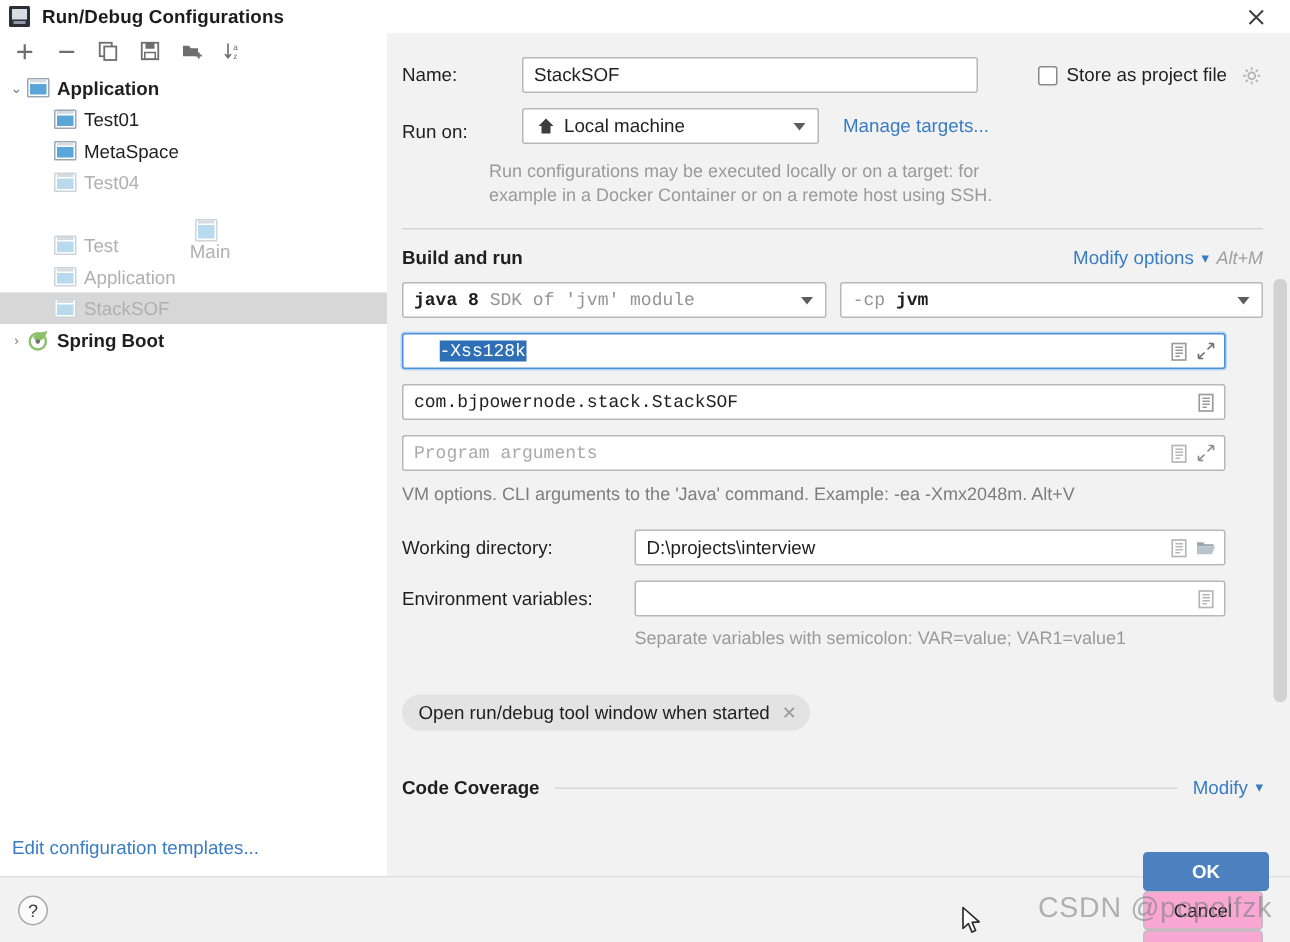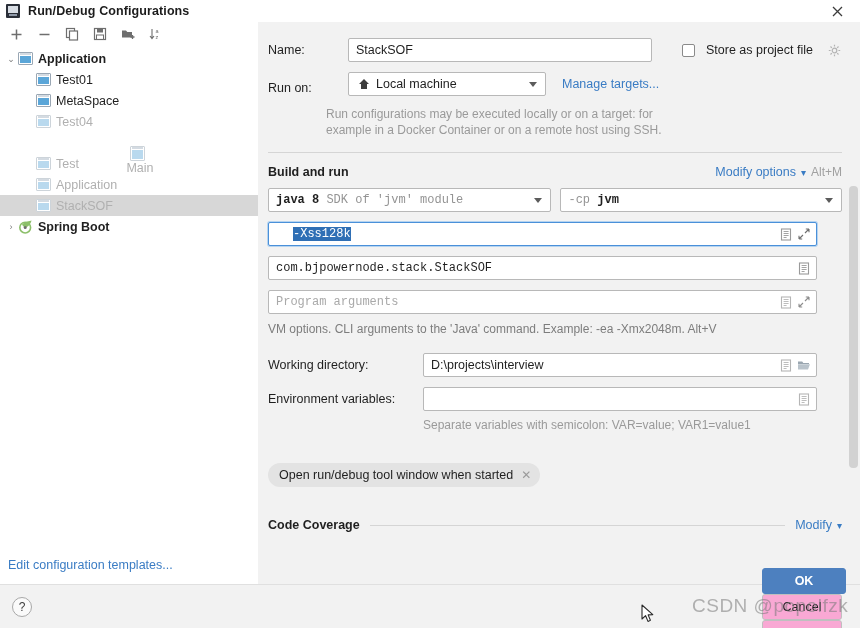--- a/index.html
+++ b/index.html
@@ -217,21 +217,21 @@
     flex: 0 0 16px;
     display: flex; align-items: center; justify-content: center;
     margin-left: 2px;
     color: #8c8c8c;
     cursor: default;
   }
 
   .checkrow {
     display: flex;
     align-items: center;
-    gap: 11px;
+    gap: 6px;
     margin-left: auto;
   }
   .checkbox {
     width: 13px; height: 13px;
     border: 1px solid #8a8a8a;
     background: #fff;
     border-radius: 2px;
     flex: 0 0 13px;
   }
 
@@ -254,21 +254,21 @@
     background: #d5d5d5;
     margin: 0 10px;
   }
   .section-actions {
     display: flex; align-items: center; gap: 5px;
     font-size: 12.5px;
   }
   .chev {
     font-size: 10px; color: #3a7cc4;
   }
-  .shortcut { color: #a0a0a0; font-size: 12px; }
+  .shortcut { color: #a0a0a0; font-size: 12px; font-style: italic; }
 
   .divider-line {
     height: 1px;
     background: #d5d5d5;
     margin: 14px 0 0 0;
   }
 
   .chip {
     display: inline-flex;
     align-items: center;

